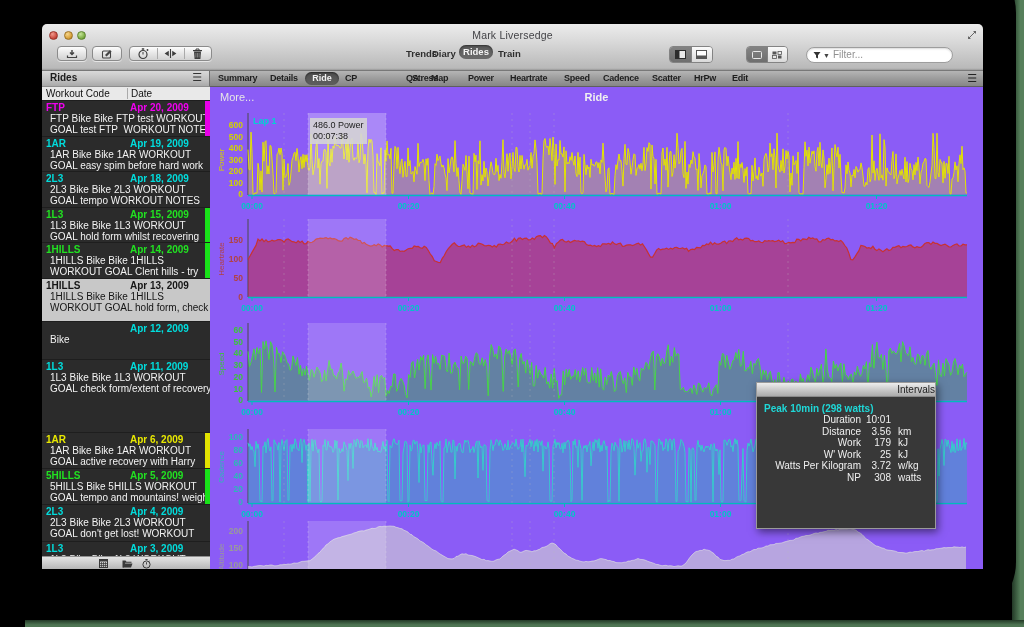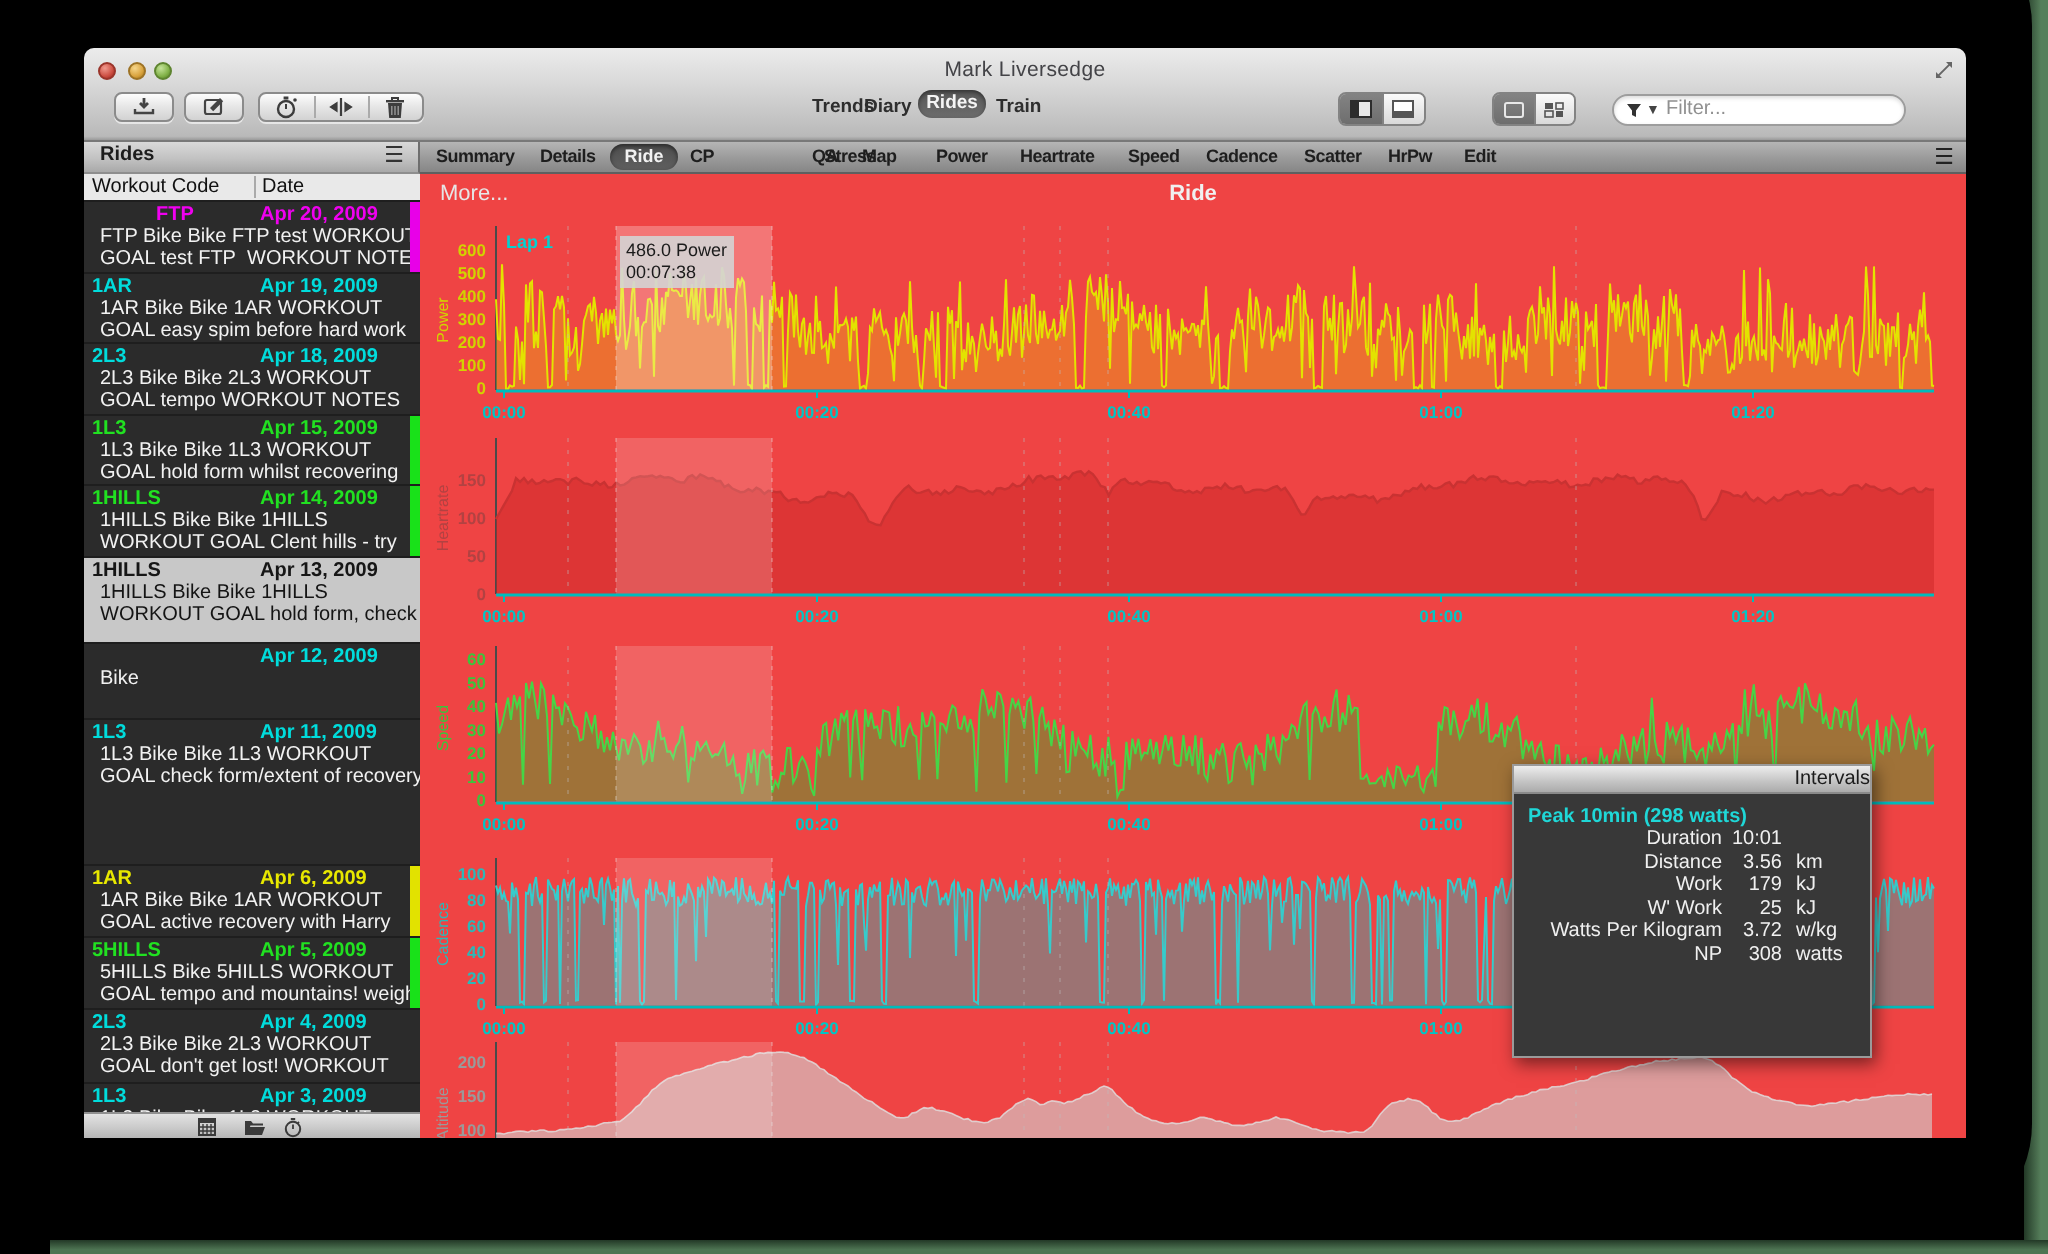--- a/index.html
+++ b/index.html
@@ -59,21 +59,21 @@
 .row .date{position:absolute;left:88px;top:1px;font-weight:bold;}
 .row .d1{position:absolute;left:8px;top:12px;color:#f2f2f2;white-space:nowrap;}
 .row .d2{position:absolute;left:8px;top:23px;color:#f2f2f2;white-space:nowrap;}
 .row .bar{position:absolute;right:0;top:0;width:5px;height:100%;}
 .row.sel{background:#c8c8c8;}
 .row.sel .d1,.row.sel .d2{color:#141414;}
 #sidefoot{position:absolute;left:0;top:469px;width:168px;height:13px;
  background:linear-gradient(#e3e3e3,#c9c9c9 55%,#b2b2b2);border-top:1px solid #909090;}
 #sidefoot svg{position:absolute;top:2px;}
 
-#main{position:absolute;left:168px;top:63px;width:773px;height:482px;background:#ef4444;}
+#main{position:absolute;left:168px;top:63px;width:773px;height:482px;background:#8b5cf6;}
 #more{position:absolute;left:10px;top:4px;font-size:11px;color:#e6e6e6;}
 #ridetitle{position:absolute;left:0;top:4px;width:773px;text-align:center;font-size:11px;font-weight:bold;color:#f0f0f0;}
 #charts{position:absolute;left:0;top:0;}
 
 #popup{position:absolute;left:546px;top:295px;width:178px;height:145px;
  border:1px solid #9a9a9a;background:#383838;box-shadow:2px 3px 8px rgba(0,0,0,.5);}
 #popup .cap{position:absolute;left:0;top:0;width:178px;height:13px;
  background:linear-gradient(#ededed,#c4c4c4 60%,#ababab);border-bottom:1px solid #8a8a8a;
  text-align:right;font-size:10px;color:#1c1c1c;line-height:13px;}
 #popup .peak{position:absolute;left:7px;top:20px;font-size:10px;font-weight:bold;color:#1fd7d7;}
@@ -197,21 +197,21 @@
     <span class="tab" style="left:522px;">Edit</span>
     <span id="tabburger">☰</span>
   </div>
   <div id="sidebar">
     <div id="listhead">
         <span class="c1">Workout Code</span>
         <span class="sep"></span>
         <span class="c2">Date</span>
       </div>
     <div class="row" style="top:13px;height:34.5px;">
-        <span class="code" style="color:#f000f0;margin-left:32px;">FTP</span>
+        <span class="code" style="color:#f000f0;">FTP</span>
         <span class="date" style="color:#f000f0;">Apr 20, 2009</span>
         <span class="d1">FTP Bike Bike FTP test WORKOUT</span>
         <span class="d2">GOAL test FTP&nbsp; WORKOUT NOTES</span>
         <span class="bar" style="background:#e800e8;"></span>
       </div>
     <div class="row" style="top:48.5px;height:34.5px;">
         <span class="code" style="color:#00dcdc;">1AR</span>
         <span class="date" style="color:#00dcdc;">Apr 19, 2009</span>
         <span class="d1">1AR Bike Bike 1AR WORKOUT</span>
         <span class="d2">GOAL easy spim before hard work</span>

